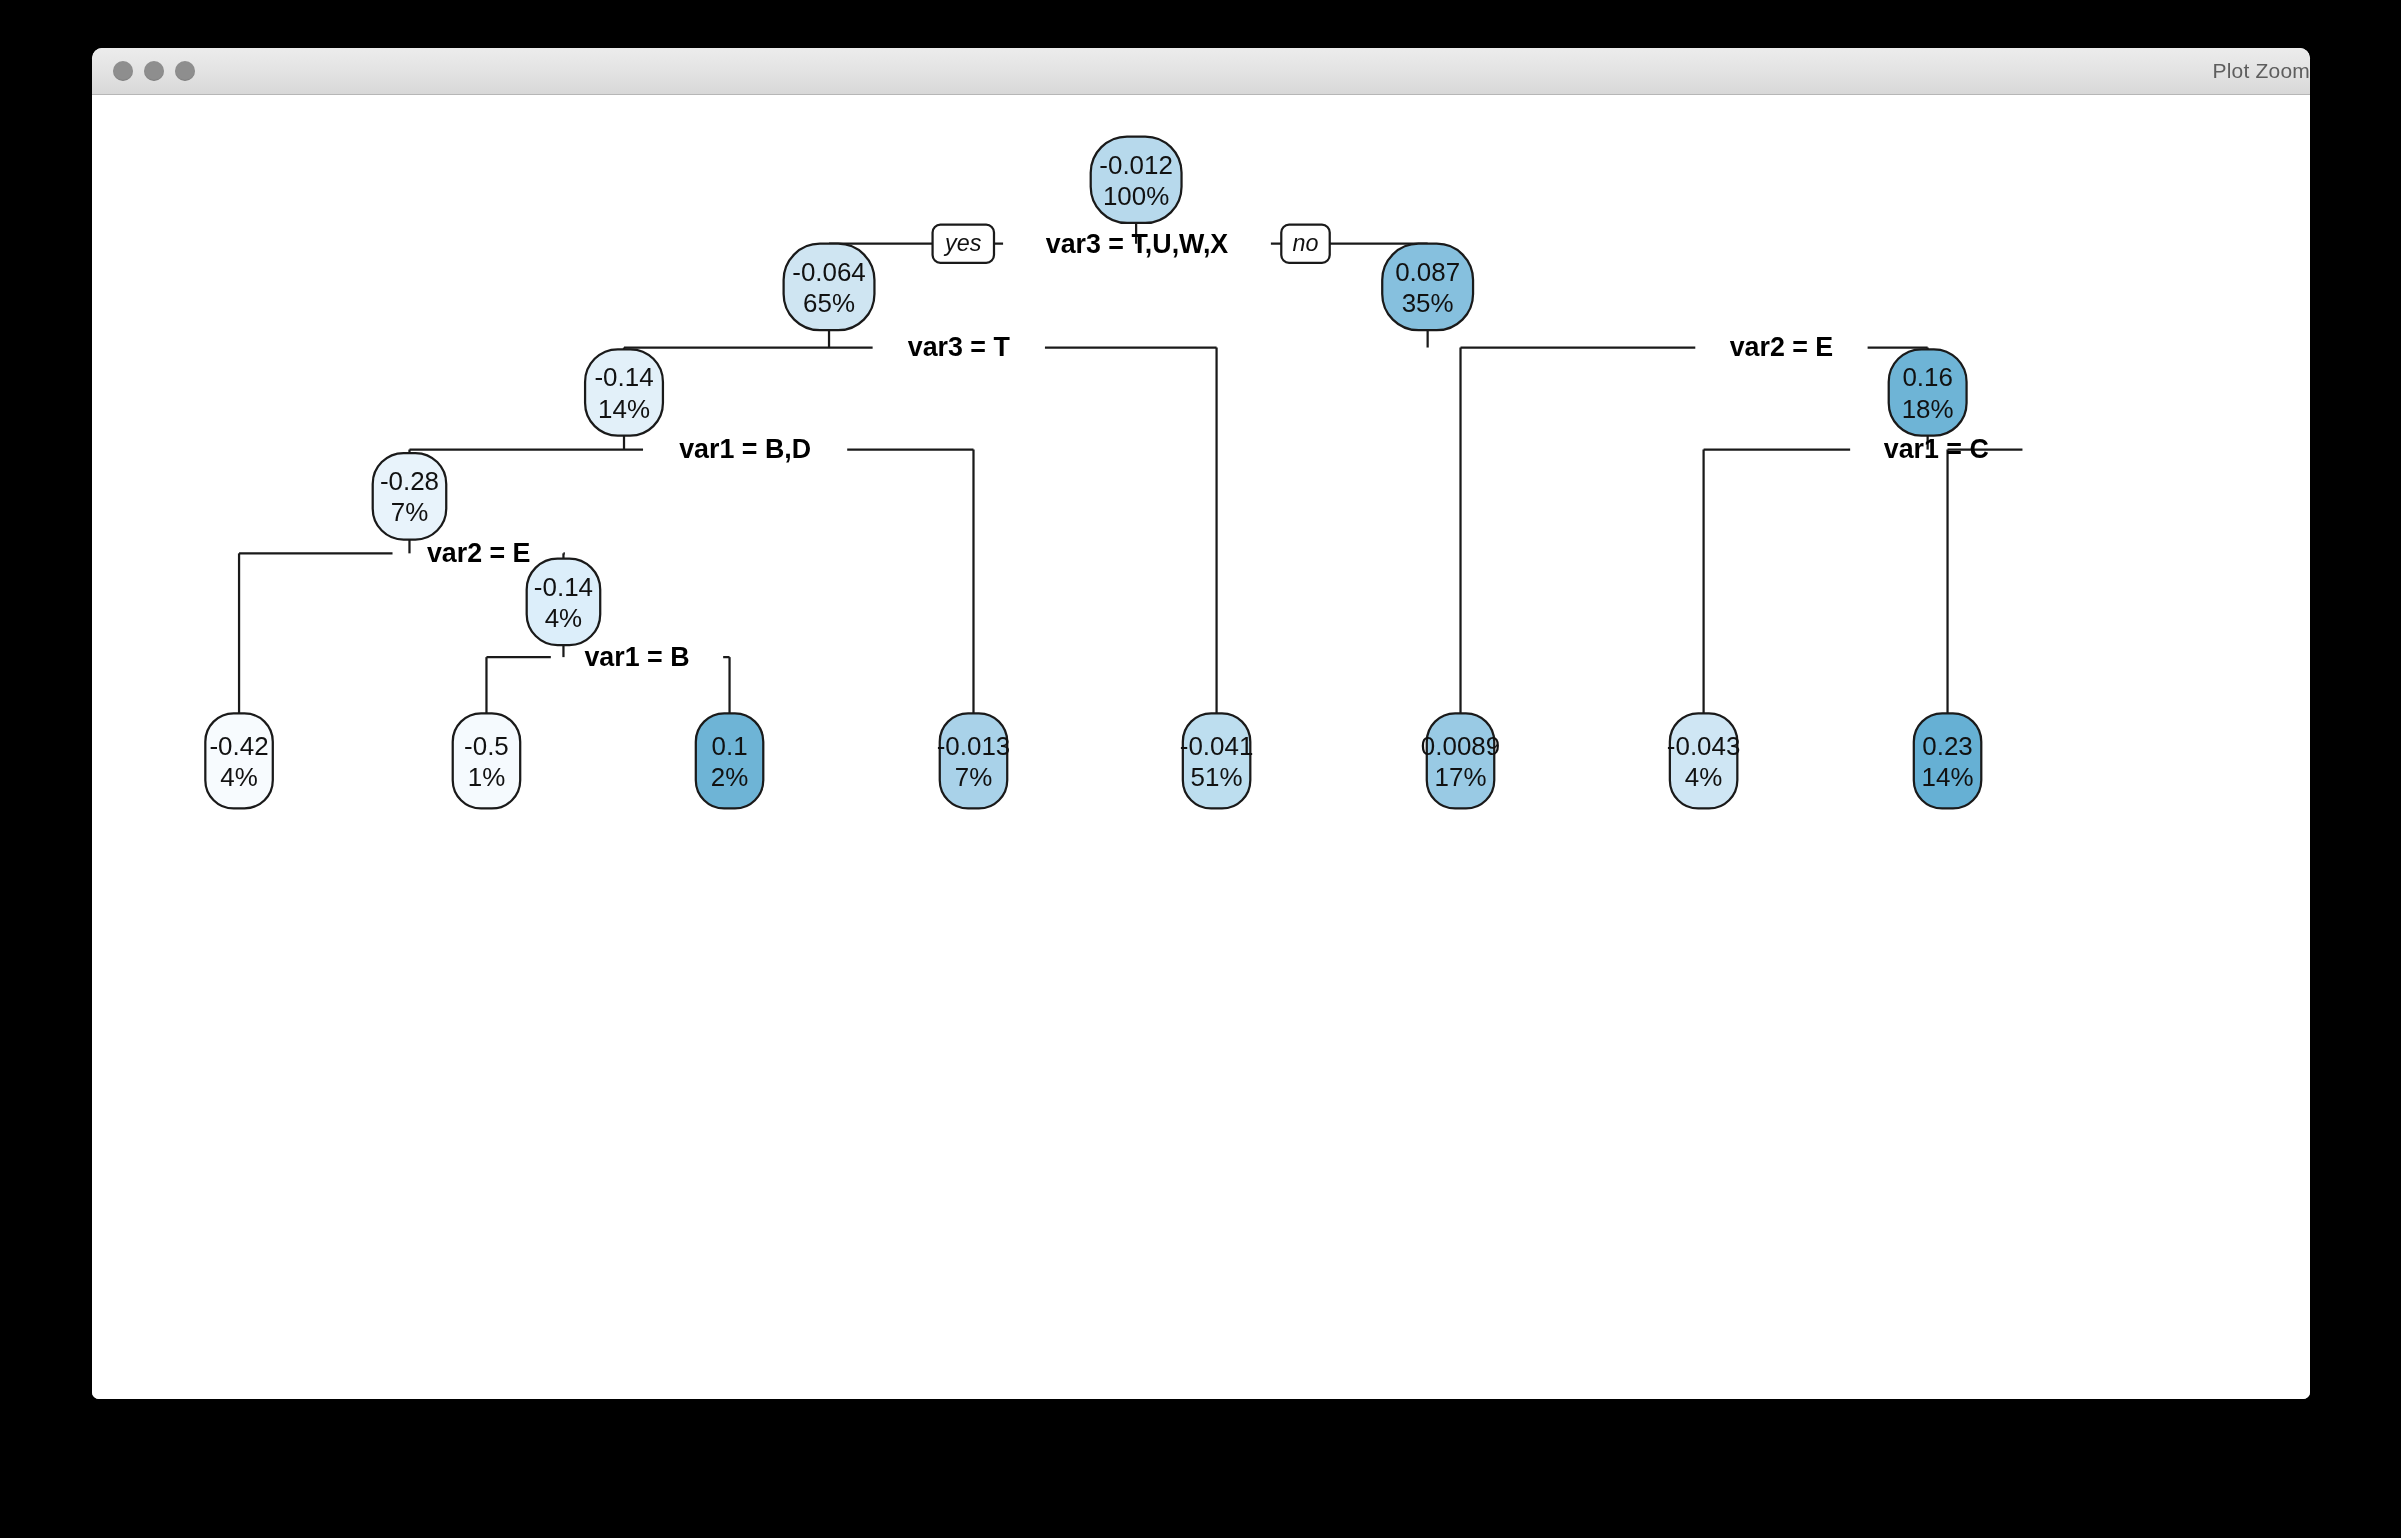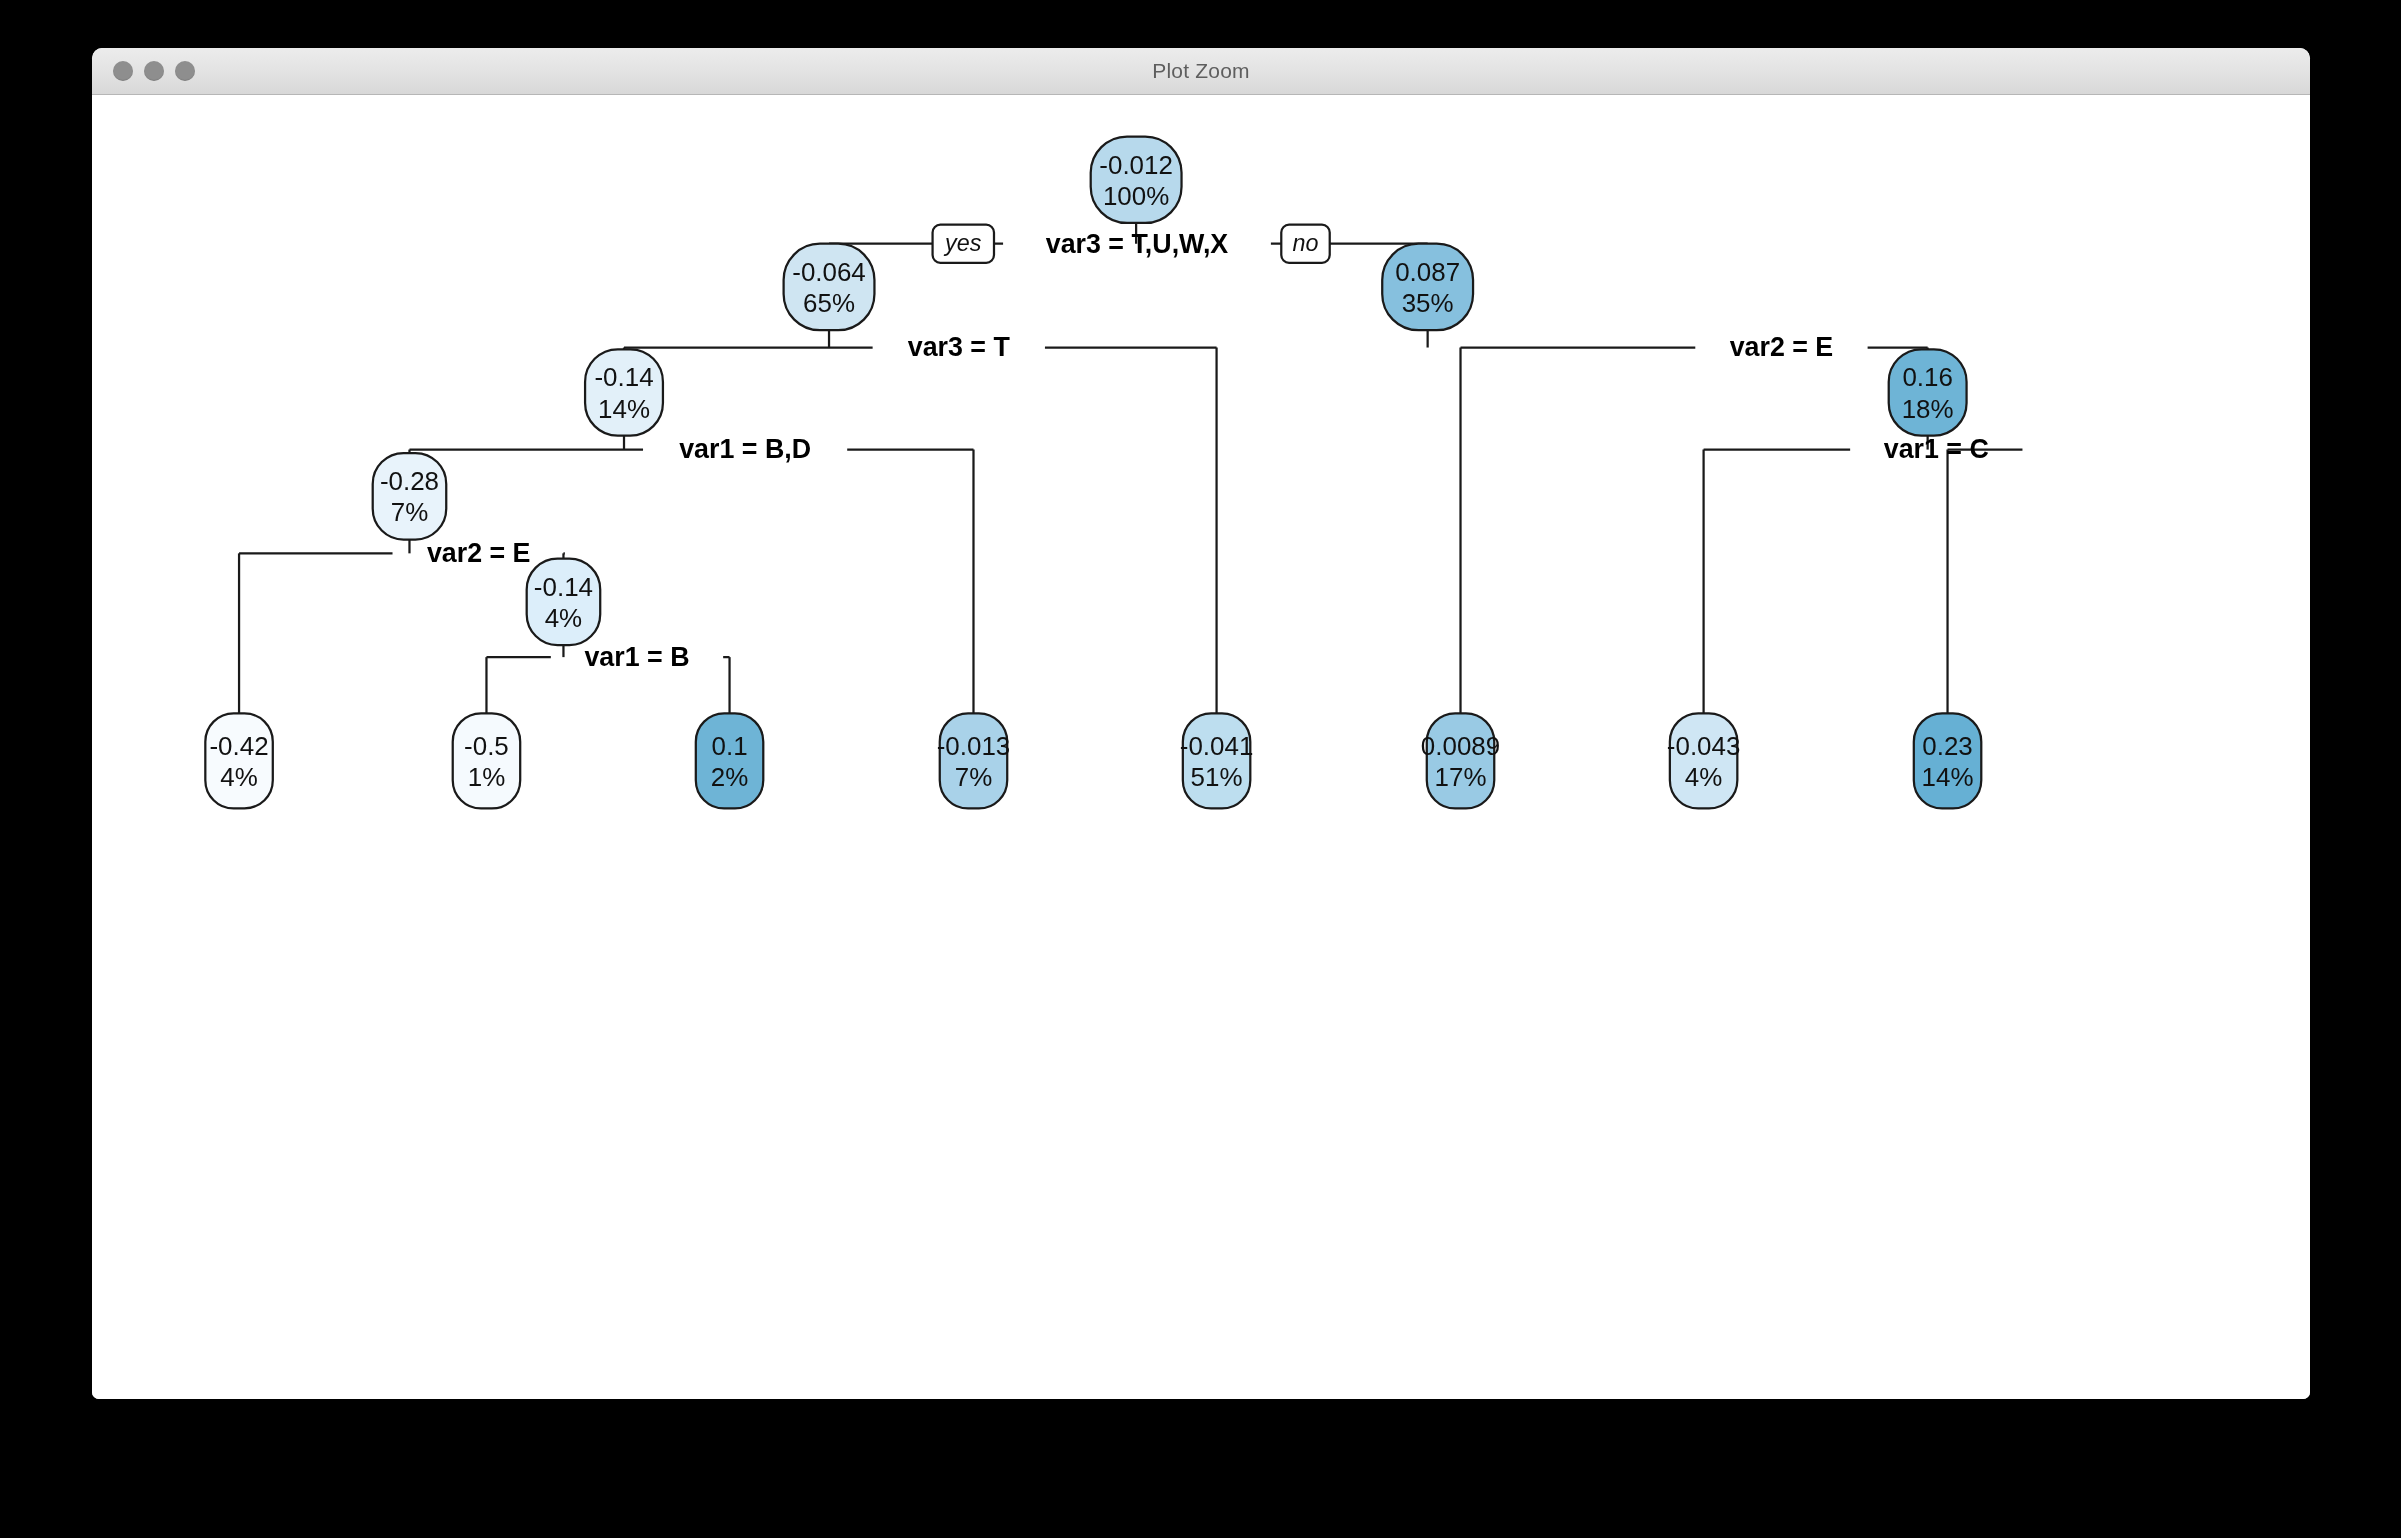--- a/index.html
+++ b/index.html
@@ -54,21 +54,21 @@
     background: #8e8e8e;
     box-shadow: inset 0 -0.9px 0.9px rgba(0,0,0,0.12);
   }
 
   #window-title {
     position: absolute;
     left: 0;
     right: 0;
     top: 50%;
     transform: translateY(-50%);
-    text-align: center;
+    text-align: right;
     font-size: 21px;
     color: #5e5e5e;
     letter-spacing: 0.2px;
     user-select: none;
   }
 
   #plot-area {
     position: relative;
     width: 100%;
     height: 1305px;

